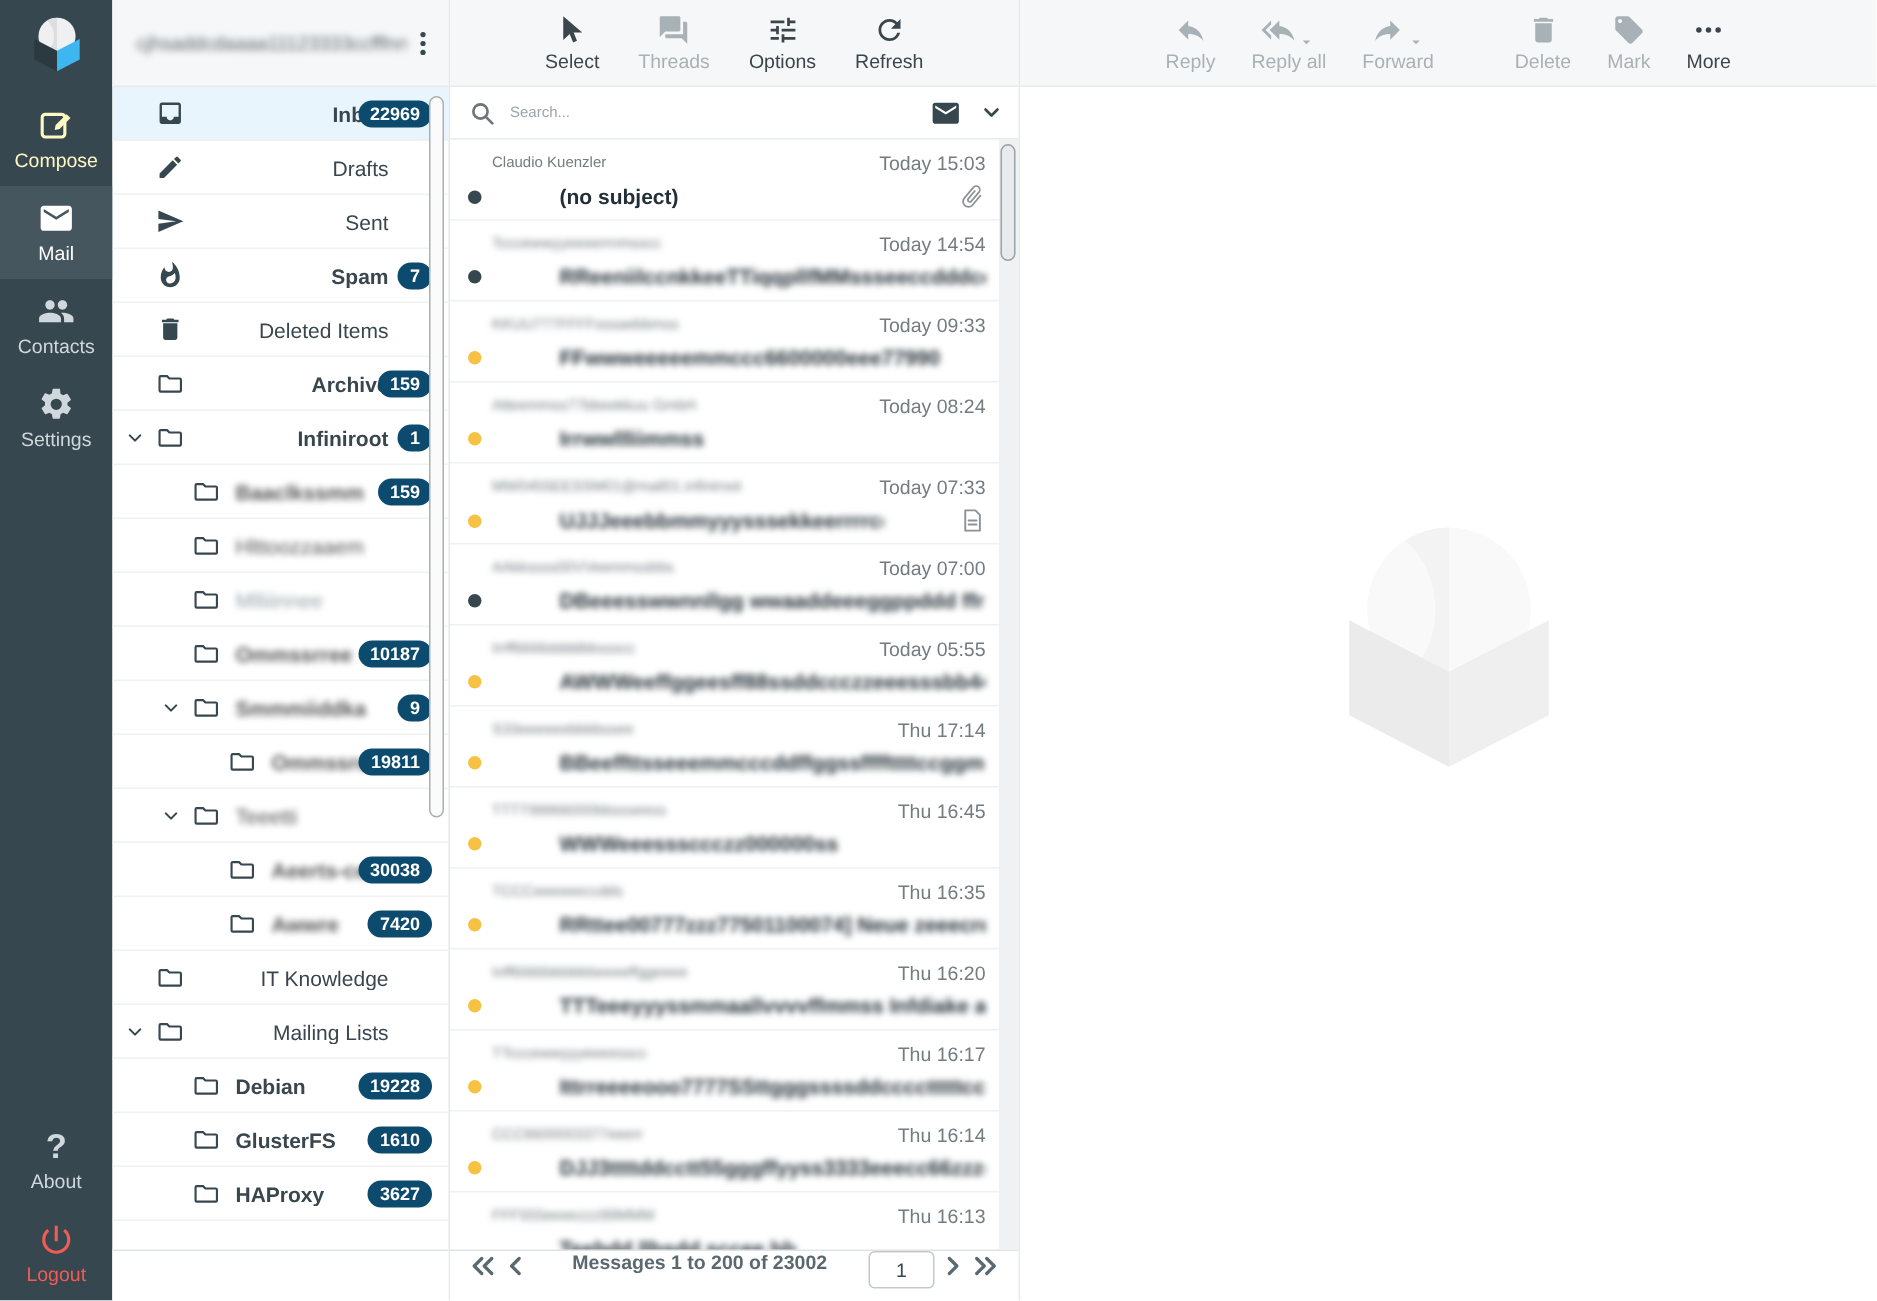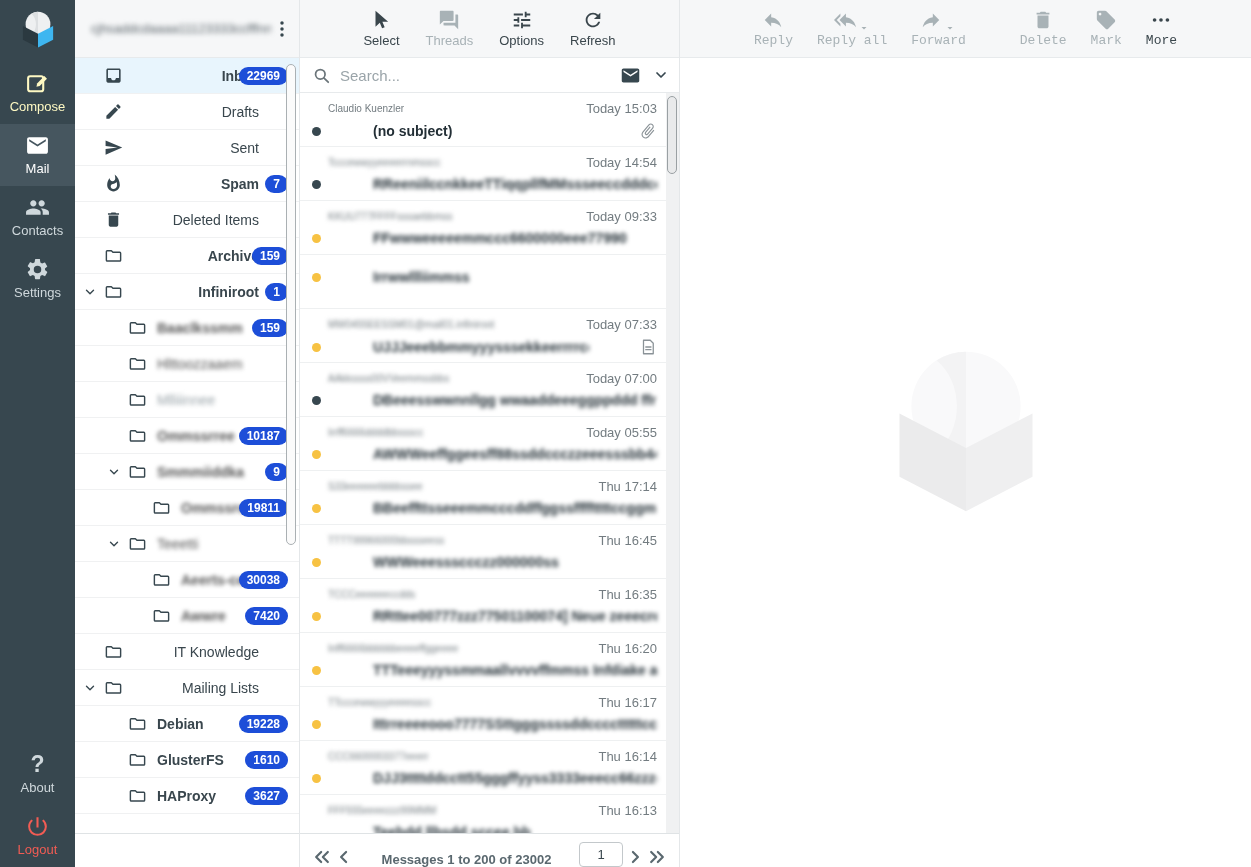--- a/index.html
+++ b/index.html
@@ -34,39 +34,39 @@
   .f-row.muted .f-name { color:#9aa4a9; }
   .f-row .chev { width:14px; height:14px; color:#37474f; position:absolute; flex-shrink:0; cursor:pointer; }
   .f-row .chev svg { width:100%; height:100%; }
   .f-row .f-icon { width:19px; height:19px; color:#37474f; margin-right:10px; flex-shrink:0; }
   .f-row .f-icon svg { width:100%; height:100%; }
   .f-row.lvl0 { padding-left:29px;justify-content:space-between; } .f-row.lvl0 .chev { left:8px; }
   .f-row.lvl1 { padding-left:53px; } .f-row.lvl1 .chev { left:32px; }
   .f-row.lvl2 { padding-left:77px; }
   .f-name { white-space:nowrap; overflow:hidden; }
   .f-name.redacted { filter:blur(2.2px); color:#555; }
-  .badge { position:absolute; right:11px; top:50%; transform:translateY(-50%); background:#1d4ed8; color:#fff; font-size:12px; font-weight:700; padding:2px 8px; border-radius:10px; line-height:14px; }
+  .badge { position:absolute; right:11px; top:50%; transform:translateY(-50%); background:#0c4a6e; color:#fff; font-size:12px; font-weight:700; padding:2px 8px; border-radius:10px; line-height:14px; }
   .f-scroll-thumb { position:absolute; right:3px; top:64px; width:10px; height:481px; border:1px solid #aab0b3; background:#fbfbfb; border-radius:6px; }
   .f-footer { height:34px; border-top:1px solid #dfe3e5; background:#fff; }
 
   
   .listpanel { width:380px; flex-shrink:0; border-right:1px solid #e4e7e9; display:flex; flex-direction:column; position:relative; background:#fff; }
   .l-header { height:58px; background:#f6f7f8; border-bottom:1px solid #e7eaec; display:flex; align-items:center; justify-content:center; gap:26px; }
   .tbtn { display:flex; flex-direction:column; align-items:center; cursor:pointer; color:#3a464c; }
   .tbtn .icon { width:22px; height:22px; }
   .tbtn .icon svg { width:100%; height:100%; }
   .tbtn .b-label { font-size:13px; margin-top:2px; }
   .tbtn.disabled { color:#a8b2b6; cursor:default; }
   .tbtn .withcaret { display:flex; align-items:flex-end; }
   .tbtn .caret { width:12px; height:12px; margin-left:2px; margin-bottom:-2px; }
   .tbtn .caret svg { width:100%; height:100%; }
   .l-search { height:35px; border-bottom:1px solid #e7eaec; display:flex; align-items:center; padding:0 10px 0 12px; background:#fff; }
   .s-icon { width:19px; height:19px; color:#6b757a; flex-shrink:0; }
   .s-icon svg { width:100%; height:100%; }
-  .l-search input { flex:1; border:none; outline:none; font-size:15px; color:#444; margin-left:9px; font-family:"Liberation Sans",sans-serif; background:transparent; }
+  .l-search input { flex:1; border:none; outline:none; font-size:10px; color:#444; margin-left:9px; font-family:"Liberation Sans",sans-serif; background:transparent; }
   .l-search input::placeholder { color:#9aa4a9; }
   .scope-icon { width:21px; height:21px; color:#37474f; margin-right:12px; cursor:pointer; }
   .scope-icon svg { width:100%; height:100%; }
   .s-chev { width:16px; height:16px; color:#37474f; cursor:pointer; }
   .s-chev svg { width:100%; height:100%; }
   .l-messages { height:740px; overflow:hidden; list-style:none; position:relative; }
   .msg { height:54px; border-bottom:1px solid #eef0f1; padding:8px 22px 0 12px; cursor:pointer; }
   .m-line1 { display:flex; align-items:center; }
   .m-sender { flex:1; font-size:10px; color:#737c81; white-space:nowrap; overflow:hidden; margin-left:16px; }
   .m-date { font-size:13px; color:#737c81; margin-left:10px; white-space:nowrap; }
@@ -74,29 +74,29 @@
   .m-dot { width:9px; height:9px; border-radius:50%; margin-right:8px; flex-shrink:0; }
   .m-dot.unread { background:#37474f; }
   .m-dot.flagged { background:#f7c243; }
   .m-dot.none { background:transparent; }
   .m-subject { flex:1; font-size:14px; font-weight:700; color:#232f36; white-space:nowrap; overflow:hidden; }
   .m-flag-icon { width:18px; height:18px; color:#8a9297; margin-left:6px; flex-shrink:0; }
   .m-flag-icon svg { width:100%; height:100%; }
   .redacted { filter:blur(2.3px); }
   .l-scroll-track { position:absolute; right:0; top:0; width:13px; height:740px; background:#f0f1f2; }
   .l-scroll-thumb { position:absolute; right:2px; top:3px; width:10px; height:78px; border:1px solid #9aa0a3; background:#e9eaeb; border-radius:6px; }
-  .l-footer { height:34px; border-top:1px solid #dfe3e5; display:flex; align-items:flex-end; padding:0 12px; gap:2px; background:#fff; }
+  .l-footer { height:34px; border-top:1px solid #dfe3e5; display:flex; align-items:flex-start; padding:0 12px; gap:2px; background:#fff; }
   .pg-btn { width:20px; height:20px; color:#5a686f; cursor:pointer; flex-shrink:0; }
   .pg-btn svg { width:100%; height:100%; }
   .pg-text { flex:1; text-align:center; font-size:13px; font-weight:700; color:#5a686f; white-space:nowrap; overflow:hidden; }
   .pg-input { width:44px; height:25px; border:1px solid #c3c8cb; border-radius:4px; text-align:center; font-size:13px; color:#39464d; font-family:"Liberation Sans",sans-serif; outline:none; }
 
   
   .content { flex:1; display:flex; flex-direction:column; background:#fff; }
-  .c-header { height:58px; background:#f6f7f8; border-bottom:1px solid #e7eaec; display:flex; align-items:center; justify-content:center; gap:24px;font-family:Liberation Mono, monospace; }
+  .c-header { height:58px; background:#f6f7f8; border-bottom:1px solid #e7eaec; display:flex; align-items:center; justify-content:center; gap:24px; }
   .c-body { flex:1; position:relative; }
   .watermark { position:absolute; left:50%; top:47%; transform:translate(-50%,-50%); width:190px; height:205px; }
   .watermark svg { width:100%; height:100%; }
   .gap { margin-left:30px; }
 </style>
 </head>
 <body>
 
 <div class="app">
 
@@ -409,20 +409,24 @@
     <div class="m-line1">
       <span class="m-sender redacted">KKUU777FFFFsssaebbmss</span>
       <span class="m-date">Today 09:33</span>
     </div>
     <div class="m-line2">
       <span class="m-dot flagged"></span>
       <span class="m-subject redacted">FFwwweeeeemmccc6600000eee77990</span>
     </div>
   </li>
         <li class="msg">
+    <div class="m-line1">
+      <span class="m-sender redacted">Atteemmss77bbeekkuu GmbH</span>
+      <span class="m-date">Today 08:24</span>
+    </div>
     <div class="m-line2">
       <span class="m-dot flagged"></span>
       <span class="m-subject redacted">Irrwwllliimmss</span>
     </div>
   </li>
         <li class="msg">
     <div class="m-line1">
       <span class="m-sender redacted">MW0455EESSM01@mail01.infiniroot</span>
       <span class="m-date">Today 07:33</span>
     </div>

